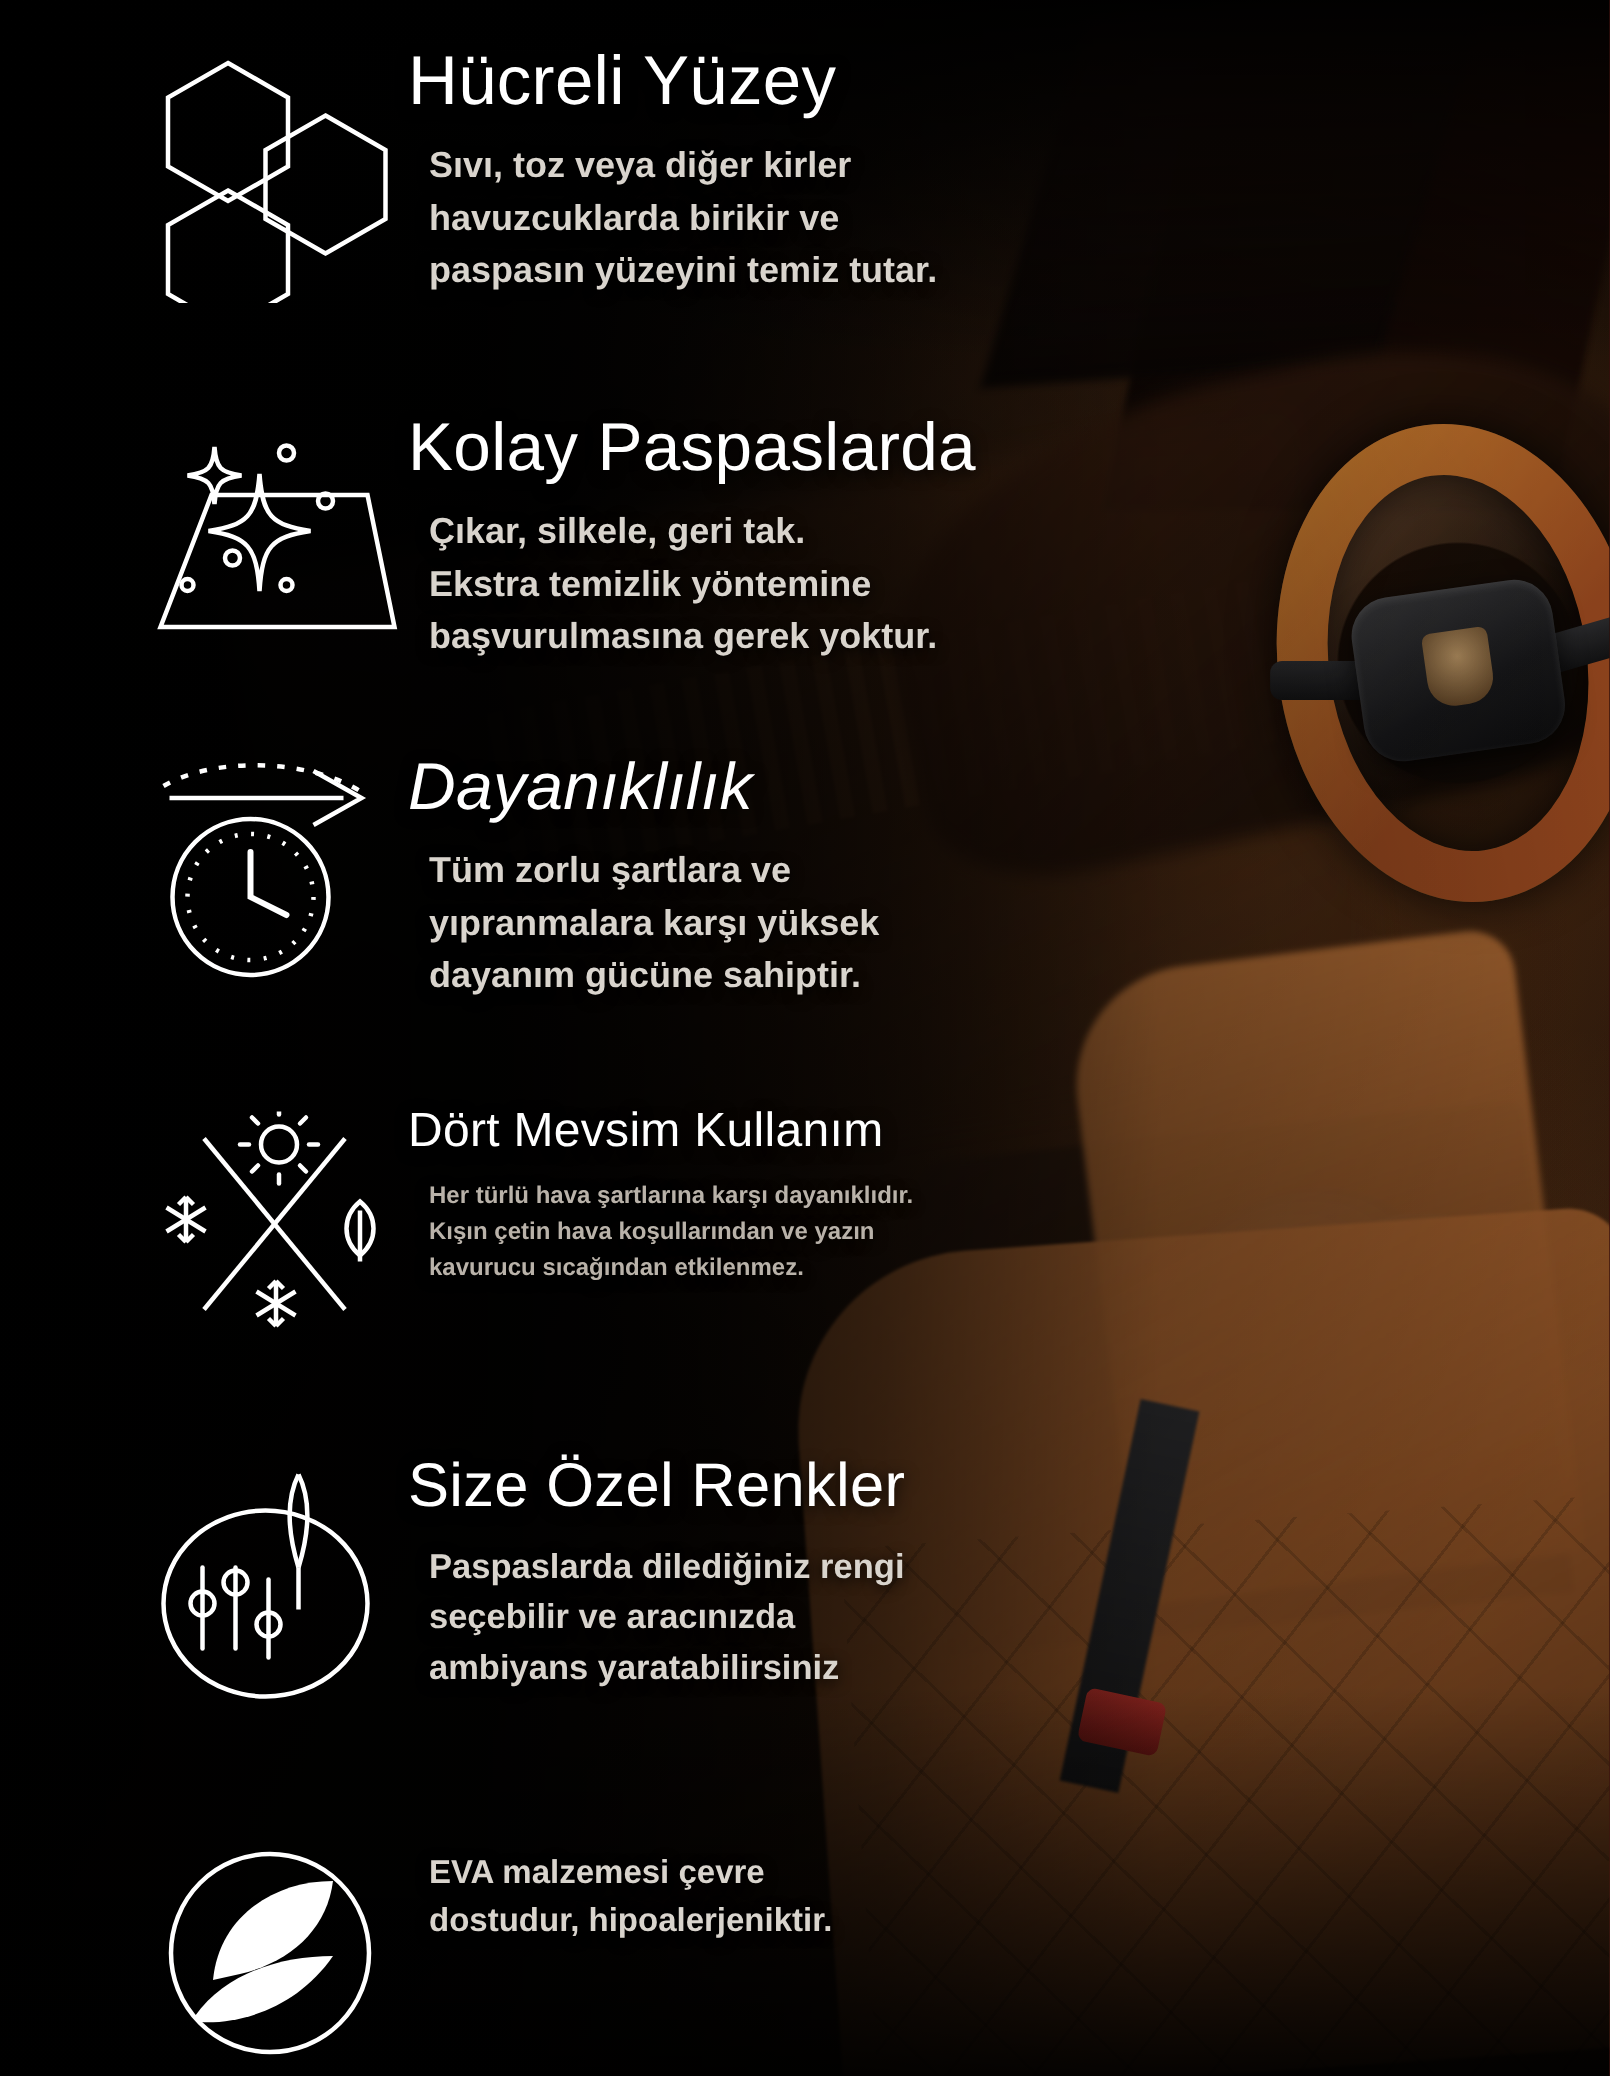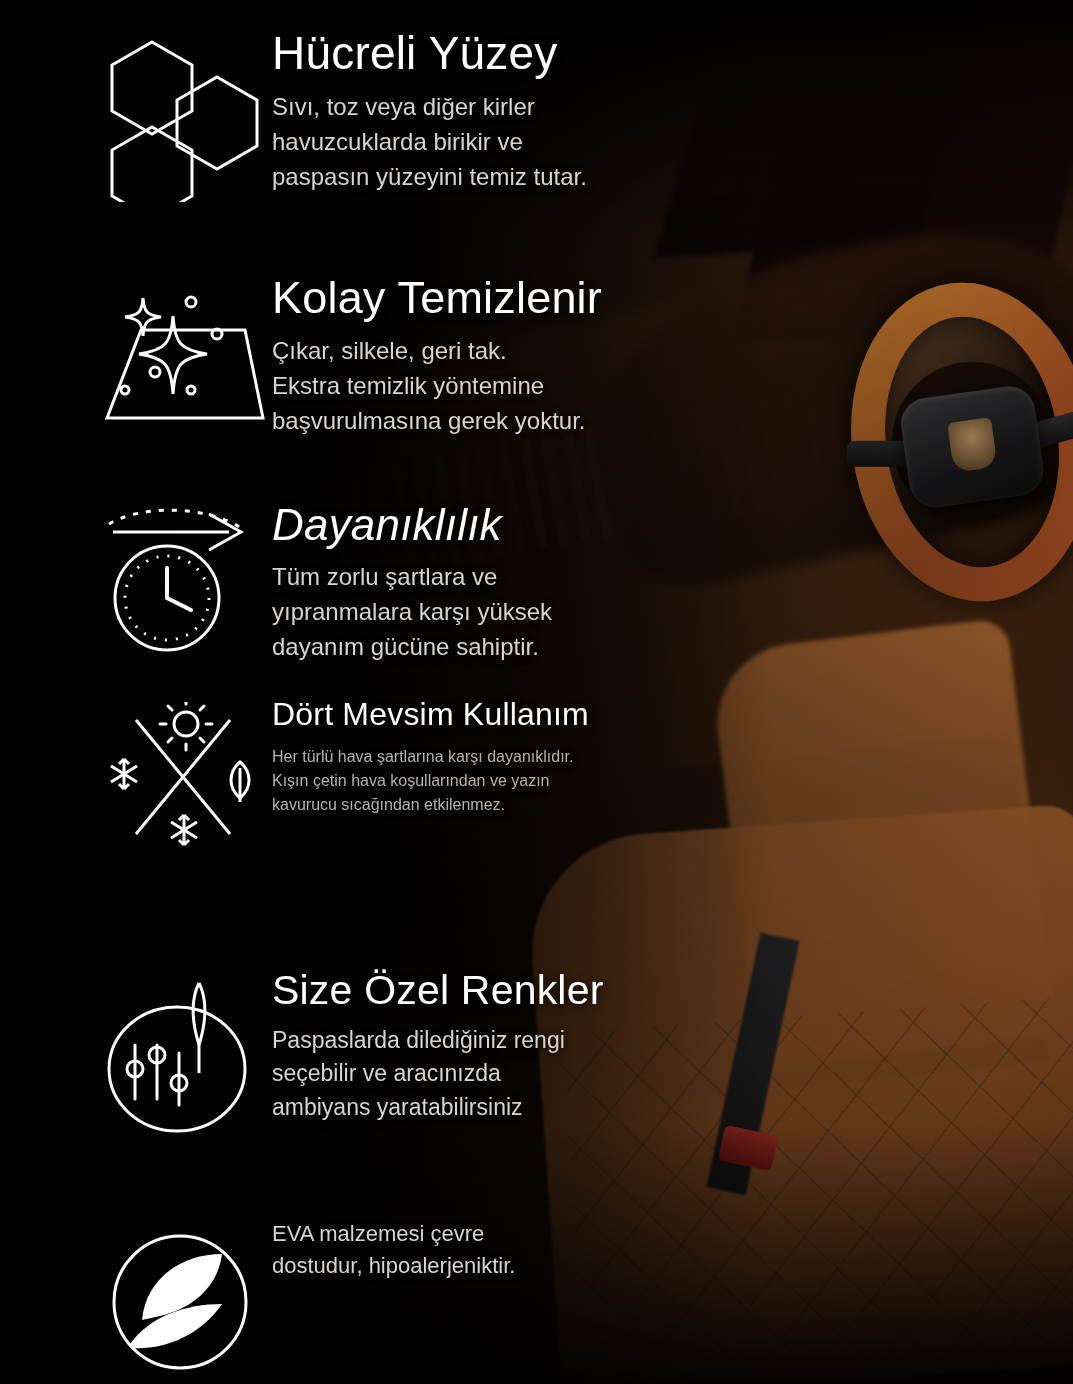--- a/index.html
+++ b/index.html
@@ -256,40 +256,40 @@
   }
   .feature .txt { flex: 1 1 auto; }
   .feature h2 {
     margin: 0 0 10px 0;
     color: #ffffff;
     font-weight: 400;
     letter-spacing: .2px;
     text-shadow: 0 2px 10px rgba(0,0,0,.85);
   }
   .feature p {
-    margin: 0;
+    margin: 14px;
     color: #d9d4cd;
-    font-weight: 400;
+    font-weight: 700;
     text-shadow: 0 2px 9px rgba(0,0,0,.9);
     white-space: pre-line;
   }
 
   .f1 { top: 26px; }
   .f1 h2 { font-size: 46px; }
   .f1 p { font-size: 24px; line-height: 1.45; }
 
   .f2 { top: 272px; }
   .f2 h2 { font-size: 45px; }
   .f2 p { font-size: 24px; line-height: 1.45; }
 
   .f3 { top: 500px; }
   .f3 h2 { font-size: 44px; font-style: italic; }
   .f3 p { font-size: 24px; line-height: 1.45; }
 
-  .f4 { top: 696px; }
+  .f4 { top: 735px; }
   .f4 h2 { font-size: 32px; margin-bottom: 12px; }
   .f4 p { font-size: 16px; line-height: 1.5; color: #b9b2a9; }
 
   .f5 { top: 967px; }
   .f5 h2 { font-size: 41px; }
   .f5 p { font-size: 23px; line-height: 1.45; }
 
   .f6 { top: 1218px; }
   .f6 h2 { font-size: 41px; }
   .f6 p { font-size: 22px; line-height: 1.45; }
@@ -359,21 +359,21 @@
             <path d="M48 20 C49 34, 52 37, 66 39 C52 41, 49 44, 48 58 C47 44, 44 41, 30 39 C44 37, 47 34, 48 20 Z"></path>
             <circle cx="96" cy="24" r="5"></circle>
             <circle cx="122" cy="56" r="5"></circle>
             <circle cx="60" cy="94" r="5"></circle>
             <circle cx="96" cy="112" r="4"></circle>
             <circle cx="30" cy="112" r="4"></circle>
           </svg>
         </span>
       </div>
       <div class="txt">
-        <h2>Kolay Temizlenir</h2>
+        <h2>Kolay Paspaslarda</h2>
         <p>Çıkar, silkele, geri tak.
 Ekstra temizlik yöntemine
 başvurulmasına gerek yoktur.</p>
       </div>
     </div>
 
     <div class="feature f3">
       <div class="iconwrap">
         <span class="icon">
           <svg width="175" height="165" viewBox="0 0 175 165" fill="none" stroke="#ffffff" stroke-width="3">

